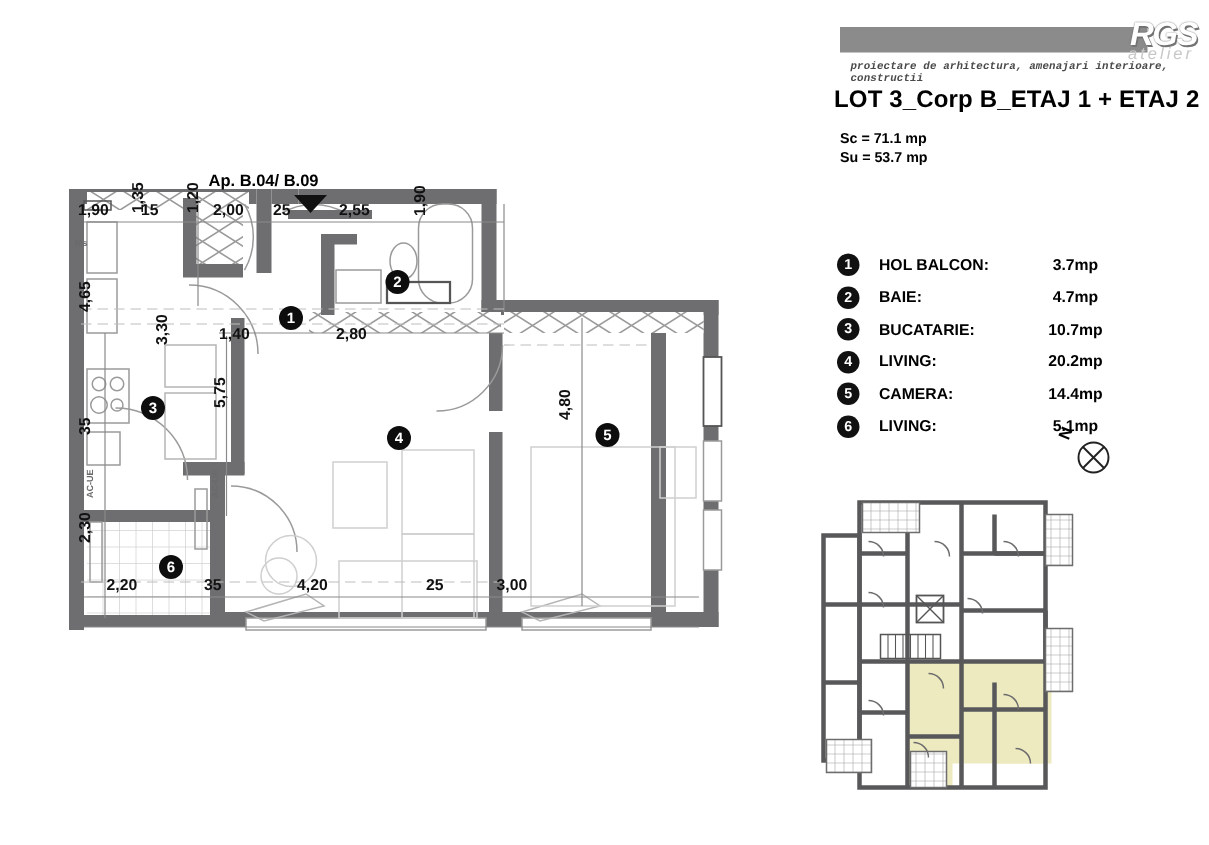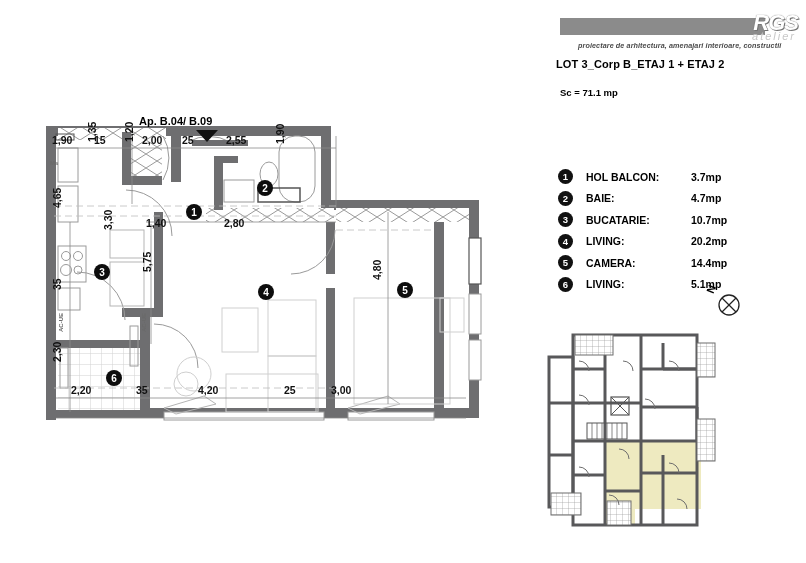--- a/index.html
+++ b/index.html
@@ -8,34 +8,34 @@
 
   
   #info-panel{position:absolute;left:550px;top:8px;width:250px;}
 
   #logo-block{position:relative;height:48px;}
   #logo-bar{position:absolute;left:10px;top:10px;width:205px;height:17px;background:#8b8b8b;}
   #logo-rgs{position:absolute;right:2px;top:2px;font-size:22px;font-weight:bold;font-style:italic;
             color:#fff;letter-spacing:-1px;text-shadow:0 0 1px #555,1px 1px 0 #777;}
   #logo-atelier{position:absolute;right:4px;top:22px;font-size:11px;font-style:italic;
                 color:#c8c8c8;letter-spacing:2px;}
-  #logo-tagline{position:absolute;left:28px;top:33px;font-size:7.2px;font-style:italic;
-                font-weight:bold;color:#4a4a4a;letter-spacing:.1px;}
-
-  #sheet-title{position:absolute;left:6px;top:50px;font-size:11px;font-weight:bold;letter-spacing:.1px;}
+  #logo-tagline{position:absolute;left:17px;top:33px;font-size:7.2px;font-style:italic;
+                font-weight:bold;color:#4a4a4a;letter-spacing:.1px;font-family:Liberation Mono, monospace;}
+
+  #sheet-title{position:absolute;left:6px;top:50px;font-size:16px;font-weight:bold;letter-spacing:.1px;}
 
   #apt-block{position:absolute;left:10px;top:79px;font-size:9.5px;font-weight:bold;line-height:12.6px;}
 
   #legend{position:absolute;left:8px;top:158px;}
   .legend-row{display:flex;align-items:center;height:21.5px;}
   .badge{width:15px;height:15px;border-radius:50%;background:#111;color:#fff;
          font-size:9.5px;font-weight:bold;display:flex;align-items:center;justify-content:center;
          flex:0 0 auto;}
   .legend-name{width:105px;margin-left:13px;font-size:10.5px;font-weight:bold;}
-  .legend-area{width:52px;text-align:left;font-size:10.5px;font-weight:bold;}
+  .legend-area{width:52px;text-align:center;font-size:10.5px;font-weight:bold;}
 
   
   #key-plan{position:absolute;left:545px;top:305px;width:200px;height:228px;}
   #north{position:absolute;left:705px;top:283px;width:38px;height:34px;}
   #north .n-letter{position:absolute;left:2px;top:0;font-size:11px;font-weight:bold;
                    transform:rotate(-68deg);}
 
   
   #floor-plan{position:absolute;left:36px;top:112px;width:460px;height:340px;}
   .dim{position:absolute;font-size:10.5px;font-weight:bold;color:#111;white-space:nowrap;}
@@ -58,20 +58,21 @@
     <div id="logo-bar"></div>
     <div id="logo-rgs">RGS</div>
     <div id="logo-atelier">atelier</div>
     <div id="logo-tagline">proiectare de arhitectura, amenajari interioare, constructii</div>
   </div>
 
   <div id="sheet-title">LOT 3_Corp B_ETAJ 1 + ETAJ 2</div>
 
   <div id="apt-block">
     <div>Sc = 71.1 mp</div>
+    <div>Su = 53.7 mp</div>
   </div>
 
   <div id="legend">
       <div class="legend-row">
         <div class="badge">1</div>
         <div class="legend-name">HOL BALCON:</div>
         <div class="legend-area">3.7mp</div>
       </div>
       <div class="legend-row">
         <div class="badge">2</div>

